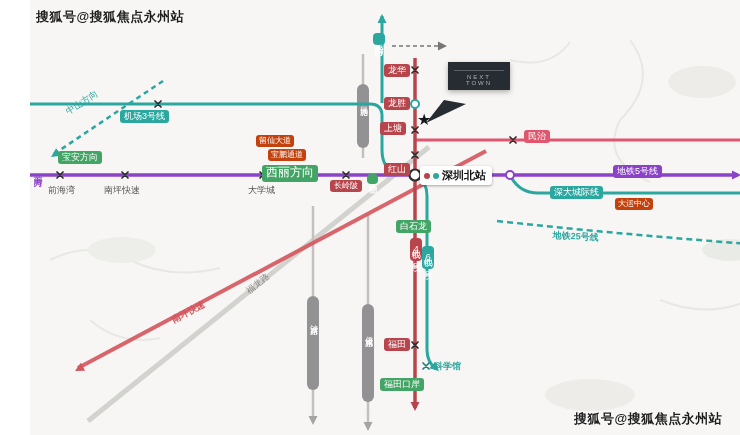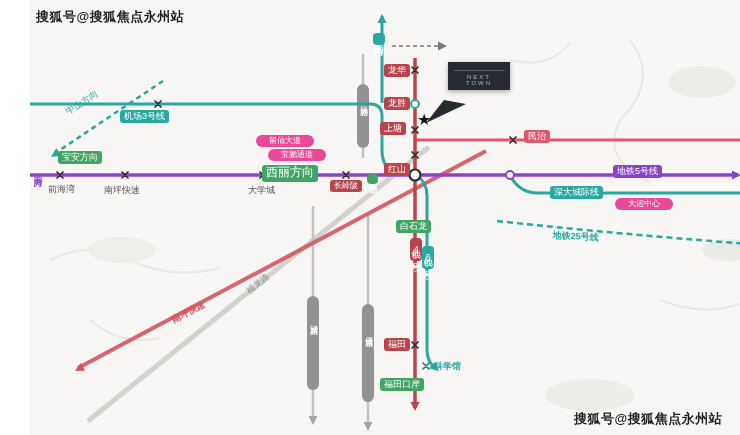--- a/index.html
+++ b/index.html
@@ -8,21 +8,21 @@
   .stage { position:relative; width:740px; height:435px; background:#f7f6f4; overflow:hidden;margin-left:30px; }
   svg.map { position:absolute; left:0; top:0; }
 
   .lbl { position:absolute; white-space:nowrap; font-size:9px; color:#555; line-height:1.15; }
   .box { padding:1px 4px 2px; border-radius:3px; color:#fff; font-size:9px; }
   .box.red    { background:var(--line4,#b8444c); }
   .box.green  { background:var(--green-box,#43a565); }
   .box.teal   { background:var(--line6,#2aa79f); }
   .box.pink   { background:var(--pink-line,#e0566e); }
   .box.purple { background:var(--line5,#8a42c8); }
-  .box.gray   { background:#ec4899; font-size:8px; padding:1px 13px 2px;border-radius:6px; }
+  .box.gray   { background:#c2410c; font-size:8px; padding:1px 3px 2px; }
   .vbox { writing-mode:vertical-rl; text-orientation:upright; padding:4px 1px; letter-spacing:1px; border-radius:4px; color:#fff; font-size:9px; }
   .vtext { writing-mode:vertical-rl; text-orientation:upright; letter-spacing:1px; }
   .rot { transform-origin:left top; }
   .capsule-txt { writing-mode:vertical-rl; text-orientation:upright; color:#fff; font-size:8px; letter-spacing:1px; }
 
   .wm { position:absolute; font-size:13px; font-weight:bold; color:var(--watermark,#1c1c1c); letter-spacing:.5px; text-shadow:0 0 2px rgba(255,255,255,.85); }
 
   .hub-box { position:absolute; background:#fff; border-radius:3px; box-shadow:0 1px 3px rgba(0,0,0,.35);
              padding:2px 6px 2px 4px; font-weight:bold; font-size:11px; color:#111;
              display:flex; align-items:center; gap:3px; }
@@ -160,29 +160,34 @@
   <div class="star">★</div>
 
   <div class="lbl box red" style="left:354px; top:64px;">龙华</div>
   <div class="lbl box red" style="left:354px; top:97px;">龙胜</div>
   <div class="lbl box red" style="left:350px; top:122px;">上塘</div>
   <div class="lbl box red" style="left:354px; top:163px;">红山</div>
   <div class="lbl box green" style="left:366px; top:220px;">白石龙</div>
   <div class="lbl box red" style="left:354px; top:338px;">福田</div>
   <div class="lbl box green" style="left:350px; top:378px;">福田口岸</div>
 
+  <div class="hub-box" style="left:390px; top:166px;">
+    <span class="dot d4"></span>
+      <span class="dot d6"></span>
+      <span>深圳北站</span>
+  </div>
 
   <div class="lbl vbox" style="left:380px; top:238px; background:var(--line4,#b8444c);">地铁4号线</div>
   <div class="lbl vbox" style="left:392px; top:246px; background:var(--line6,#2aa79f);">地铁6号线</div>
 
   <div class="lbl vbox" style="left:343px; top:33px; background:var(--line6,#2aa79f);">松岗方向</div>
   <div class="lbl box teal" style="left:90px; top:110px;">机场3号线</div>
   <div class="lbl" style="left:404px; top:361px; color:var(--line6,#2aa79f); font-weight:bold;">科学馆</div>
 
-  <div class="lbl" style="left:18px;  top:185px;font-family:Liberation Mono, monospace;">前海湾</div>
+  <div class="lbl" style="left:18px;  top:185px;">前海湾</div>
   <div class="lbl" style="left:74px;  top:185px;">南坪快速</div>
   <div class="lbl" style="left:218px; top:185px;">大学城</div>
   <div class="lbl box red" style="left:300px; top:180px; font-size:8px;">长岭陂</div>
   <div class="lbl vbox" style="left:337px; top:174px; background:var(--green-box,#43a565); font-size:8px;">塘朗</div>
   <div class="lbl box pink" style="left:494px; top:130px;">民治</div>
   <div class="lbl box purple" style="left:583px; top:165px;">地铁5号线</div>
 
   <div class="lbl box teal" style="left:520px; top:186px;">深大城际线</div>
   <div class="lbl box gray" style="left:585px; top:198px;">大运中心</div>
   <div class="lbl rot" style="left:523px; top:230px; color:var(--line6,#2aa79f); transform:rotate(3deg); font-weight:bold;">地铁25号线</div>

